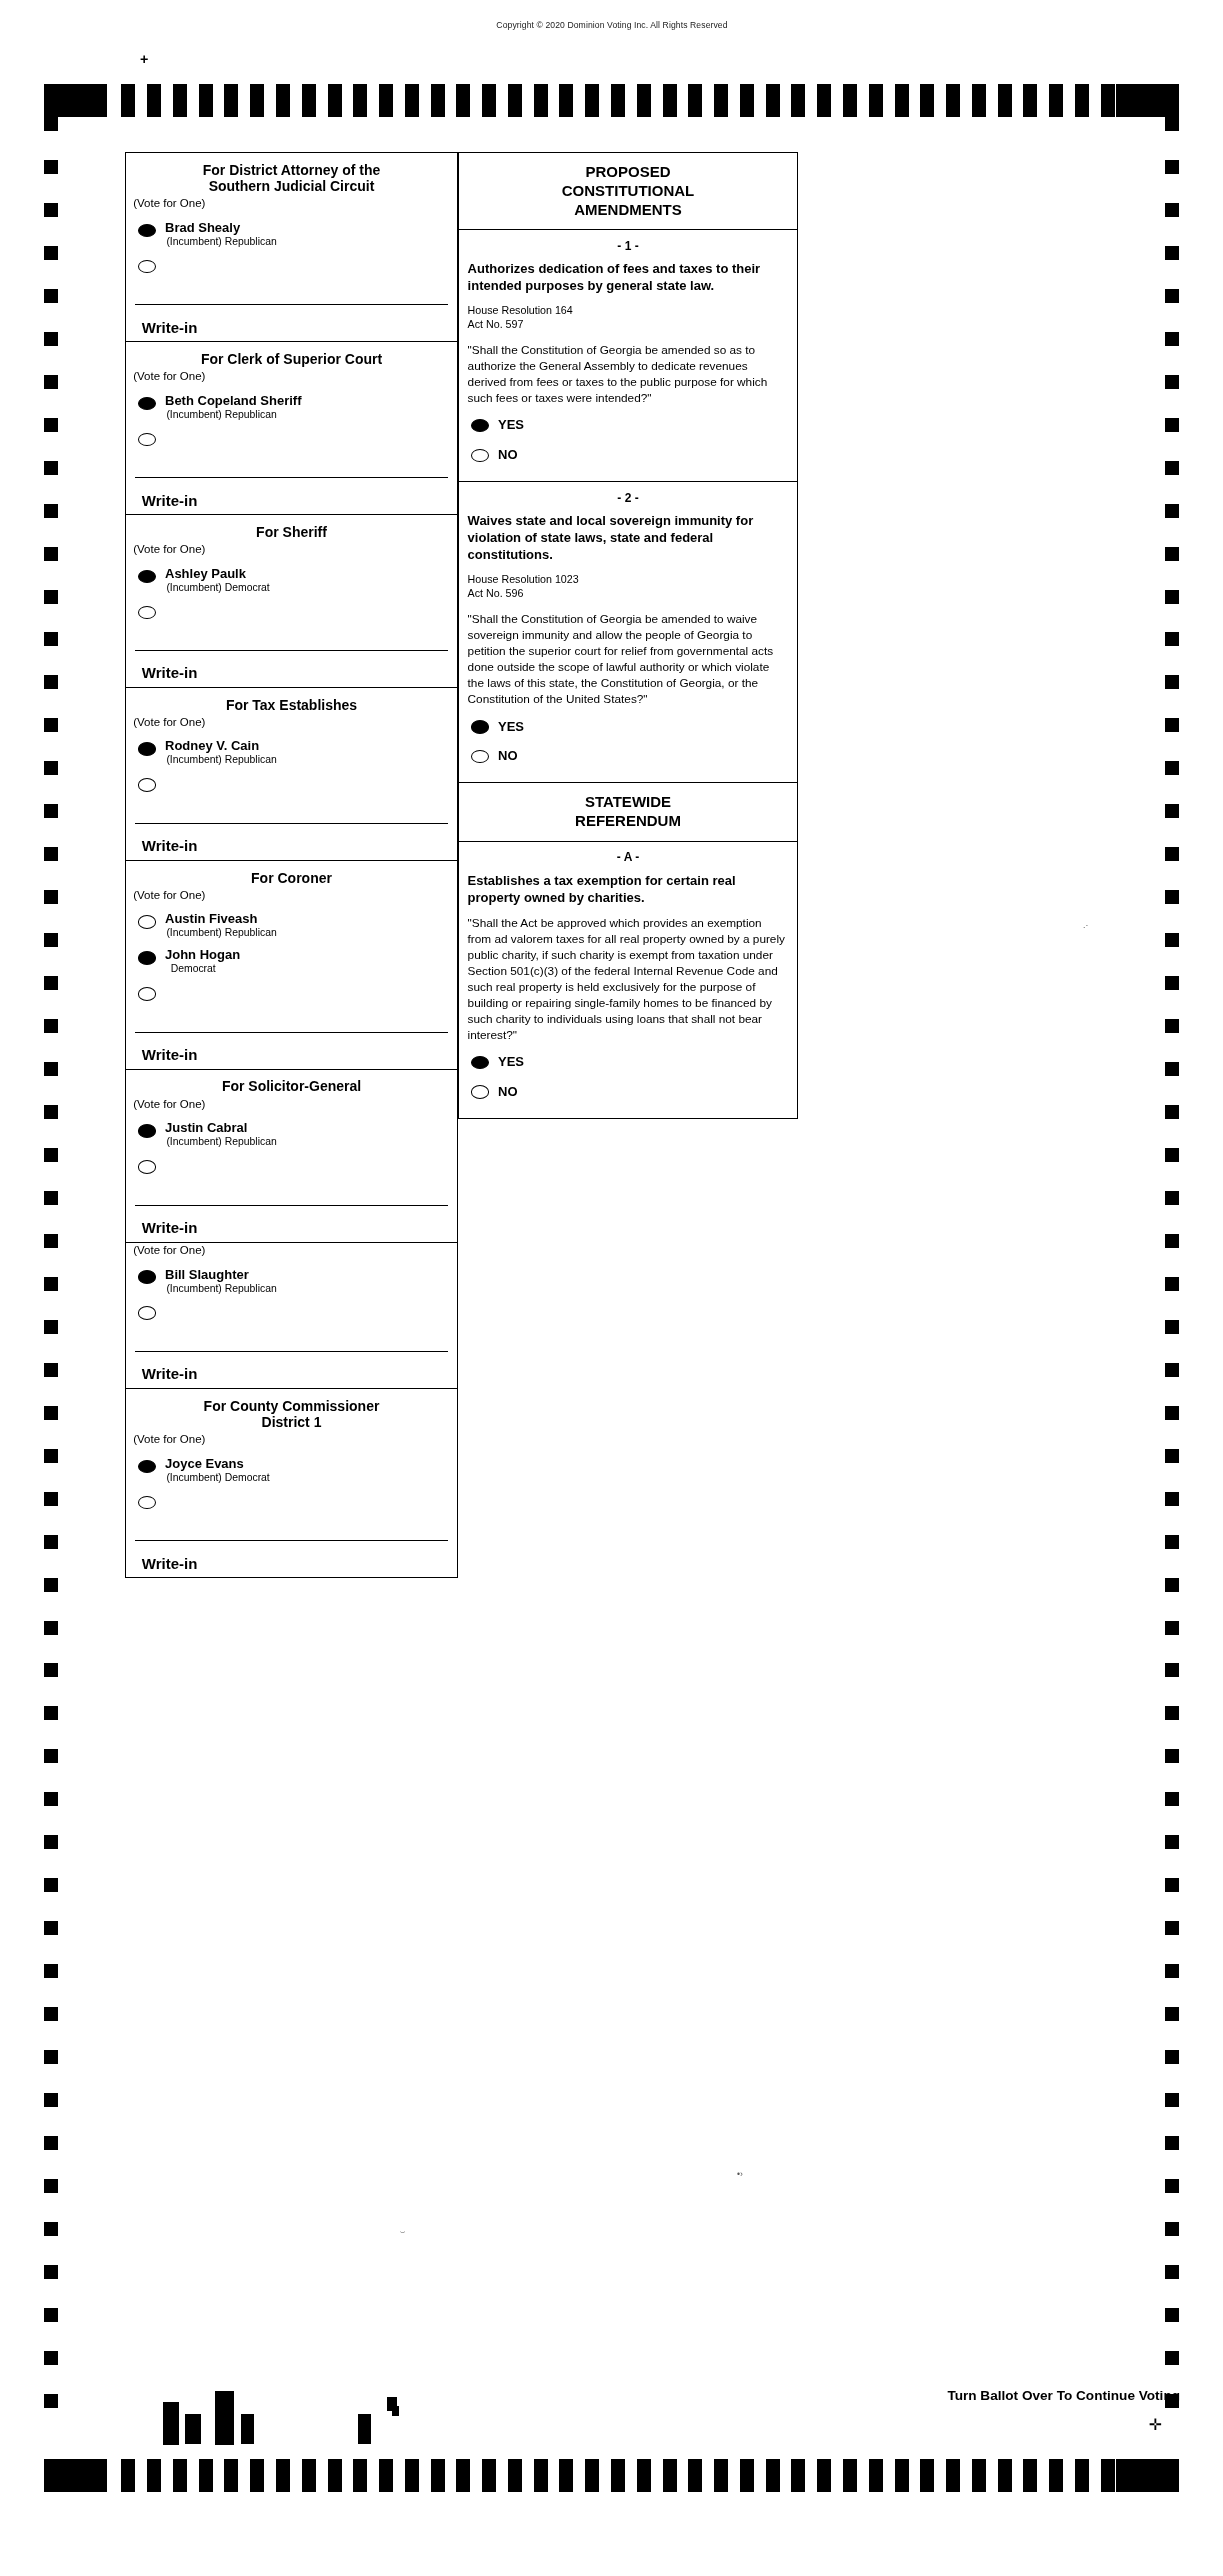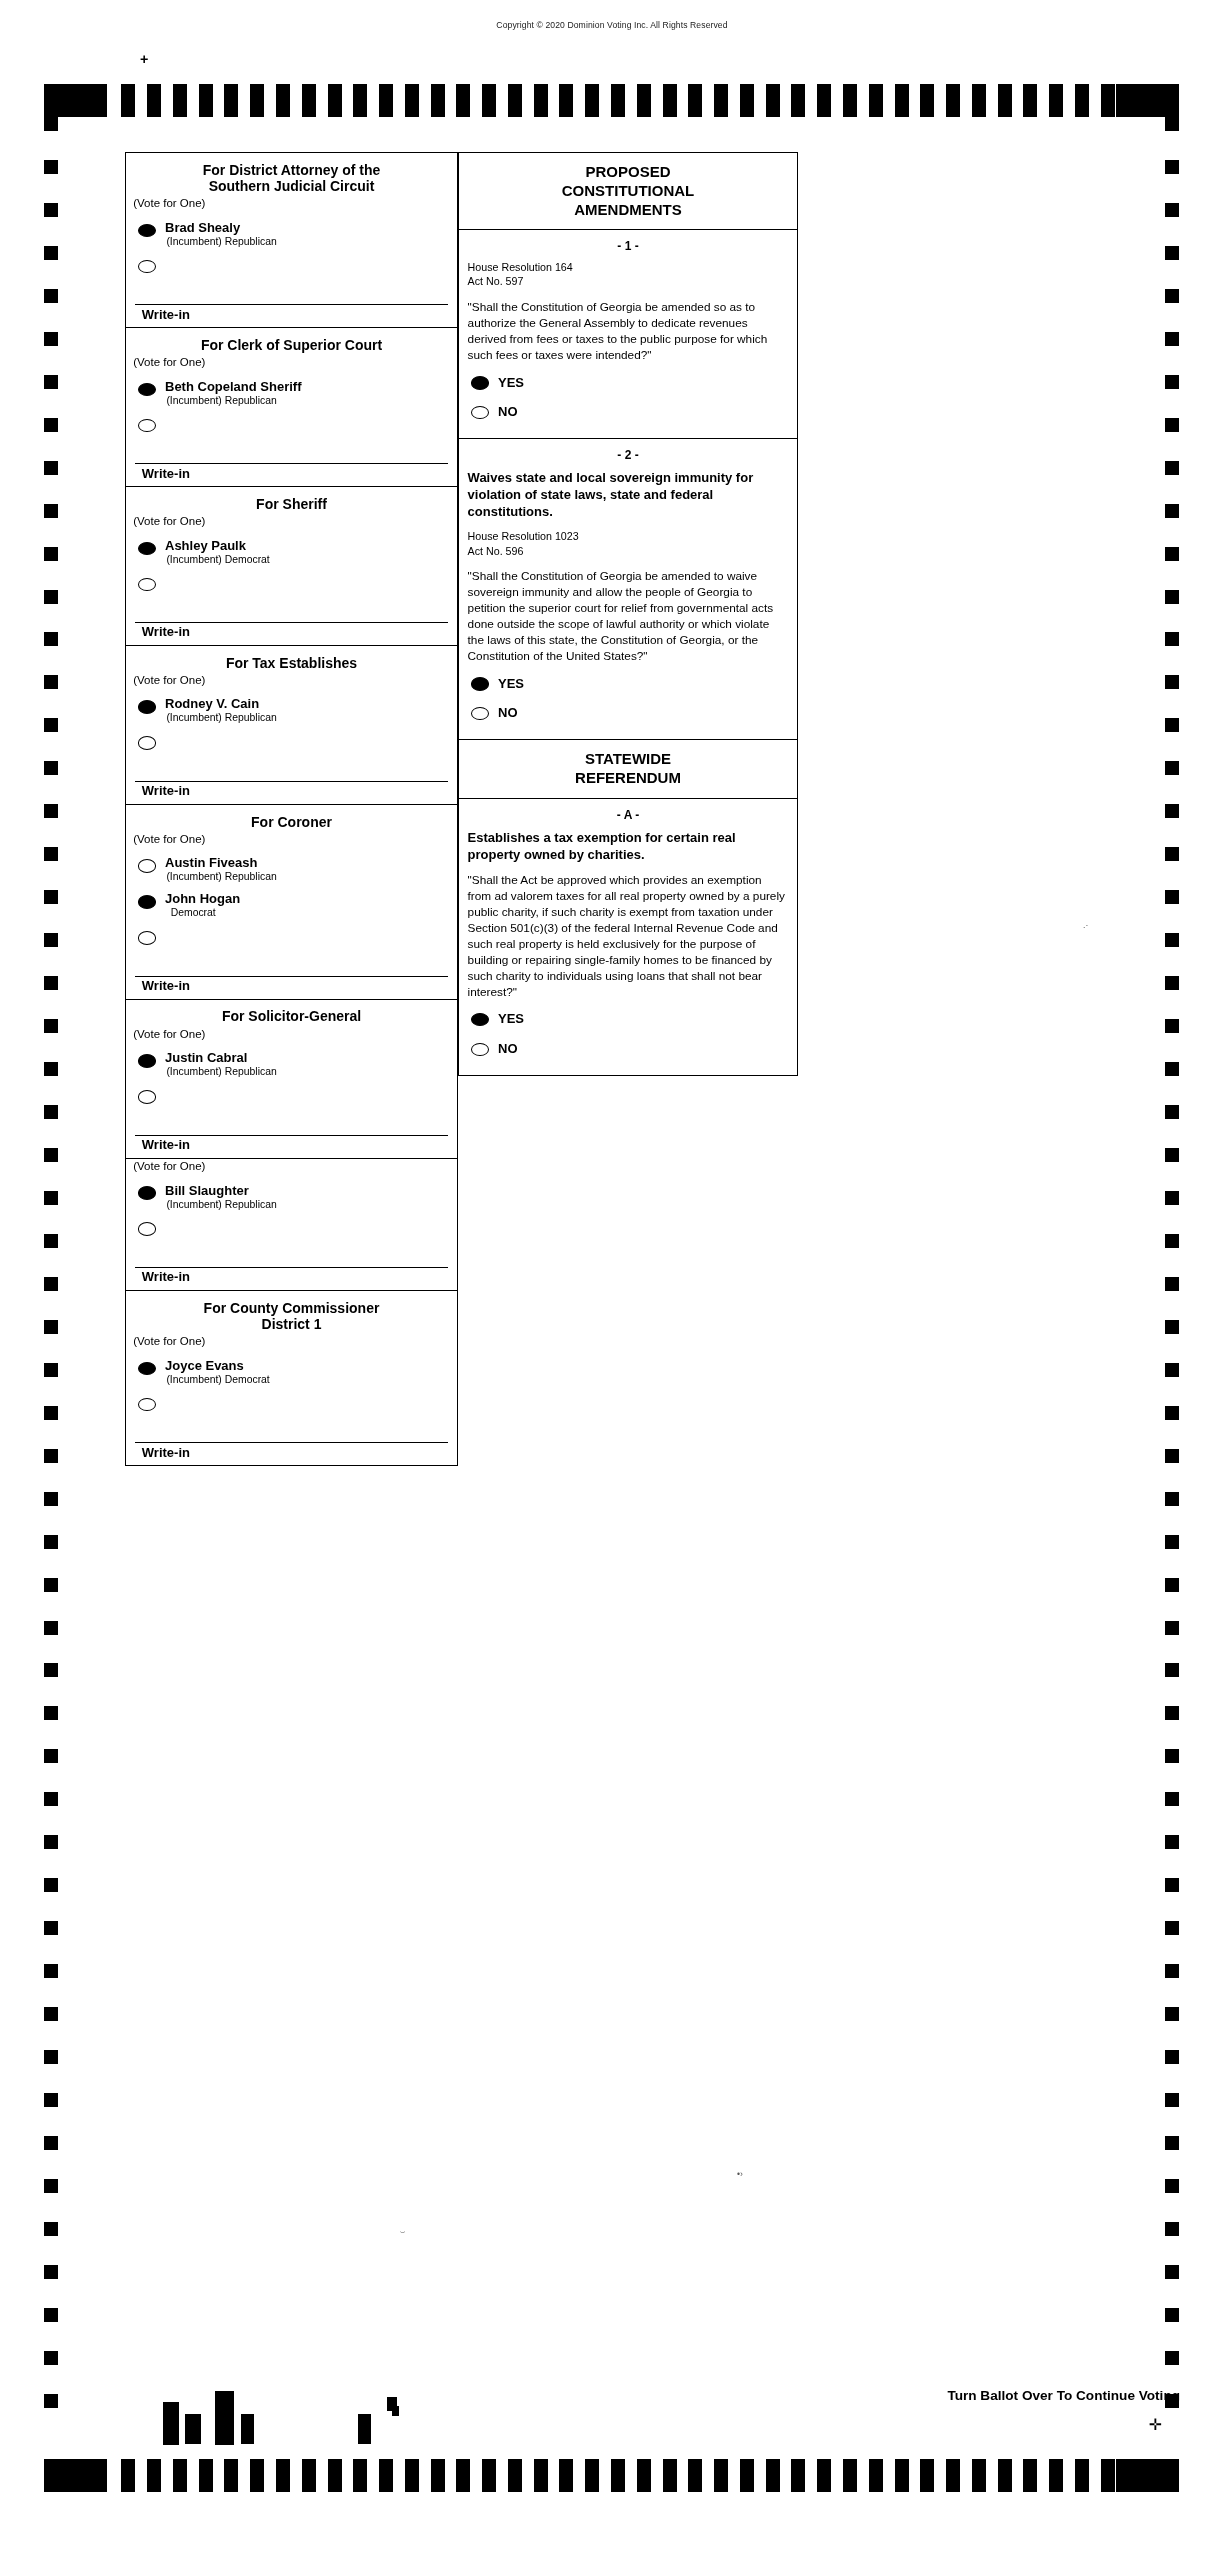--- a/index.html
+++ b/index.html
@@ -57,21 +57,21 @@
   }
   .oval.filled{background:#000;}
   .cname{font-size:13px;font-weight:bold;line-height:1.15;}
   .cparty{font-size:10.4px;line-height:1.2;padding-left:1.4px;}
   .cparty.indent{padding-left:5.7px;}
   .writein-slot{position:relative;padding:13px 7.2px 1.4px 39px;min-height:33px;}
   .writein-line{
     margin:4.3px 8.6px 0 8.6px;border-top:1.1px solid #000;
   }
   .writein-label{
-    font-size:13px;font-weight:bold;padding:1.4px 0 5.7px 15.8px;
+    font-size:15px;font-weight:bold;padding:1.4px 0 5.7px 15.8px;margin-top:12px;
   }
 
   
   .rh{
     text-align:center;font-weight:bold;font-size:15px;line-height:1.25;
     padding:10px 7.2px 10px 7.2px;border-bottom:1.4px solid #000;
   }
   .qnum{text-align:center;font-weight:bold;font-size:12px;padding:8.6px 0 7.2px 0;}
   .qsummary{font-size:13px;font-weight:bold;line-height:1.32;padding:0 8.6px 8.6px 8.6px;}
   .qcite{font-size:10.7px;line-height:1.35;padding:0 8.6px 10px 8.6px;}
@@ -428,20 +428,21 @@
         </div>
         <div class="writein-line"></div>
         <div class="writein-label">Write-in</div>
       </div>
     </div>
 
   <div class="col colR" id="colRight">
       <div class="rh"><span>PROPOSED</span><br><span>CONSTITUTIONAL</span><br><span>AMENDMENTS</span></div>
       <div class="question">
         <div class="qnum">- 1 -</div>
+        <div class="qsummary">Authorizes dedication of fees and taxes to their intended purposes by general state law.</div>
         <div class="qcite"><span>House Resolution 164</span><br><span>Act No. 597</span></div>
         <div class="qtext">"Shall the Constitution of Georgia be amended so as to authorize the General Assembly to dedicate revenues derived from fees or taxes to the public purpose for which such fees or taxes were intended?"</div>
         <div class="yn">
           <span class="oval filled"></span>
           <div class="ynlabel">YES</div>
         </div>
         <div class="yn" style="padding-bottom:10px;">
           <span class="oval"></span>
           <div class="ynlabel">NO</div>
         </div>

